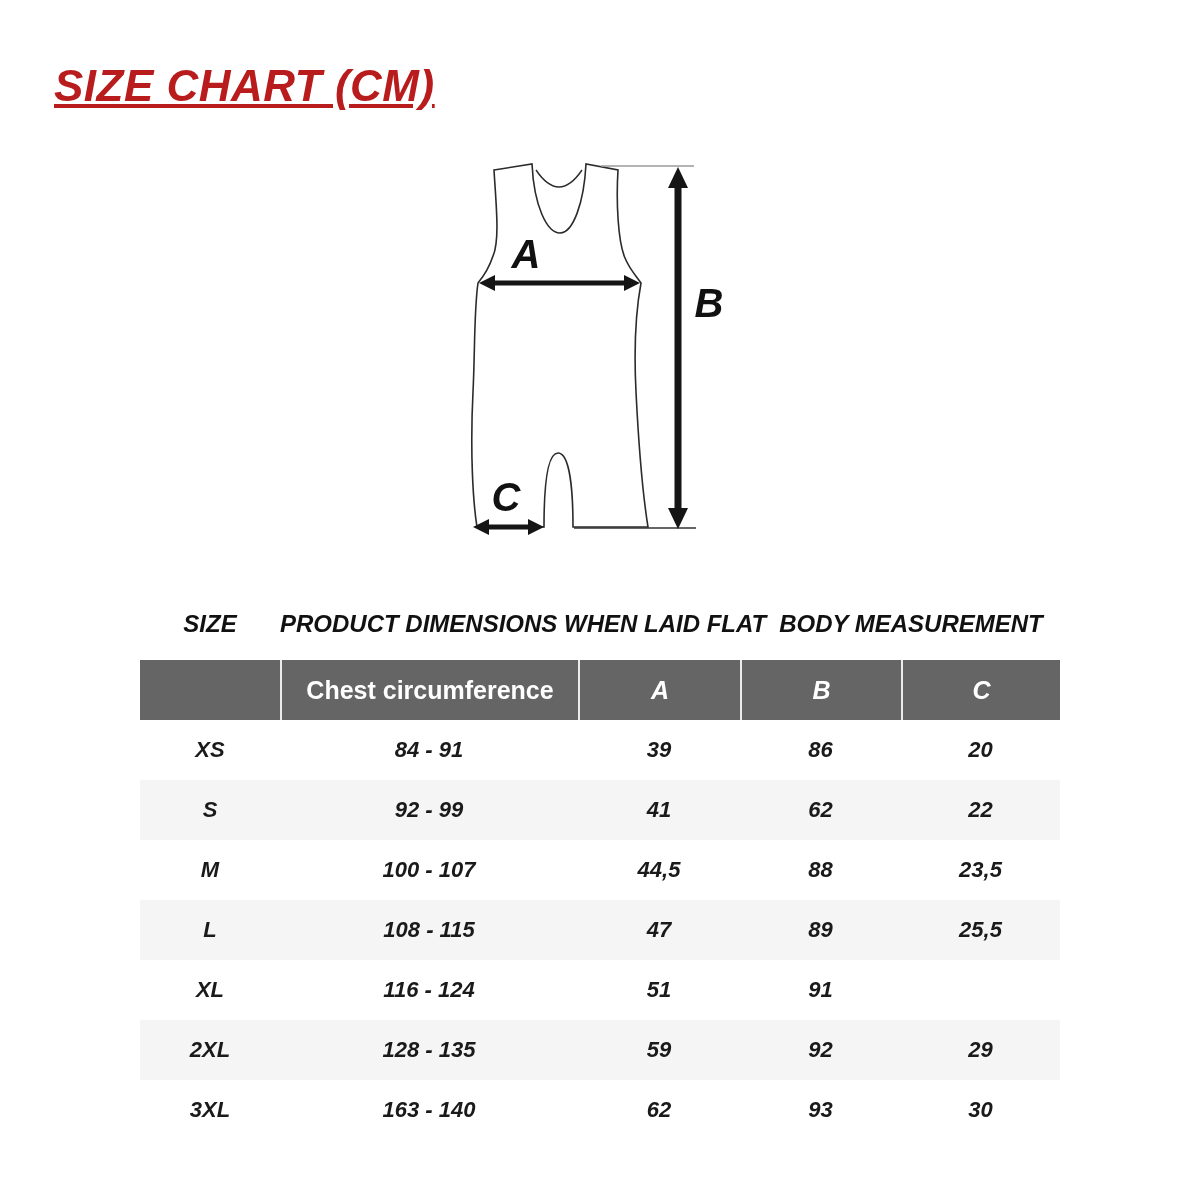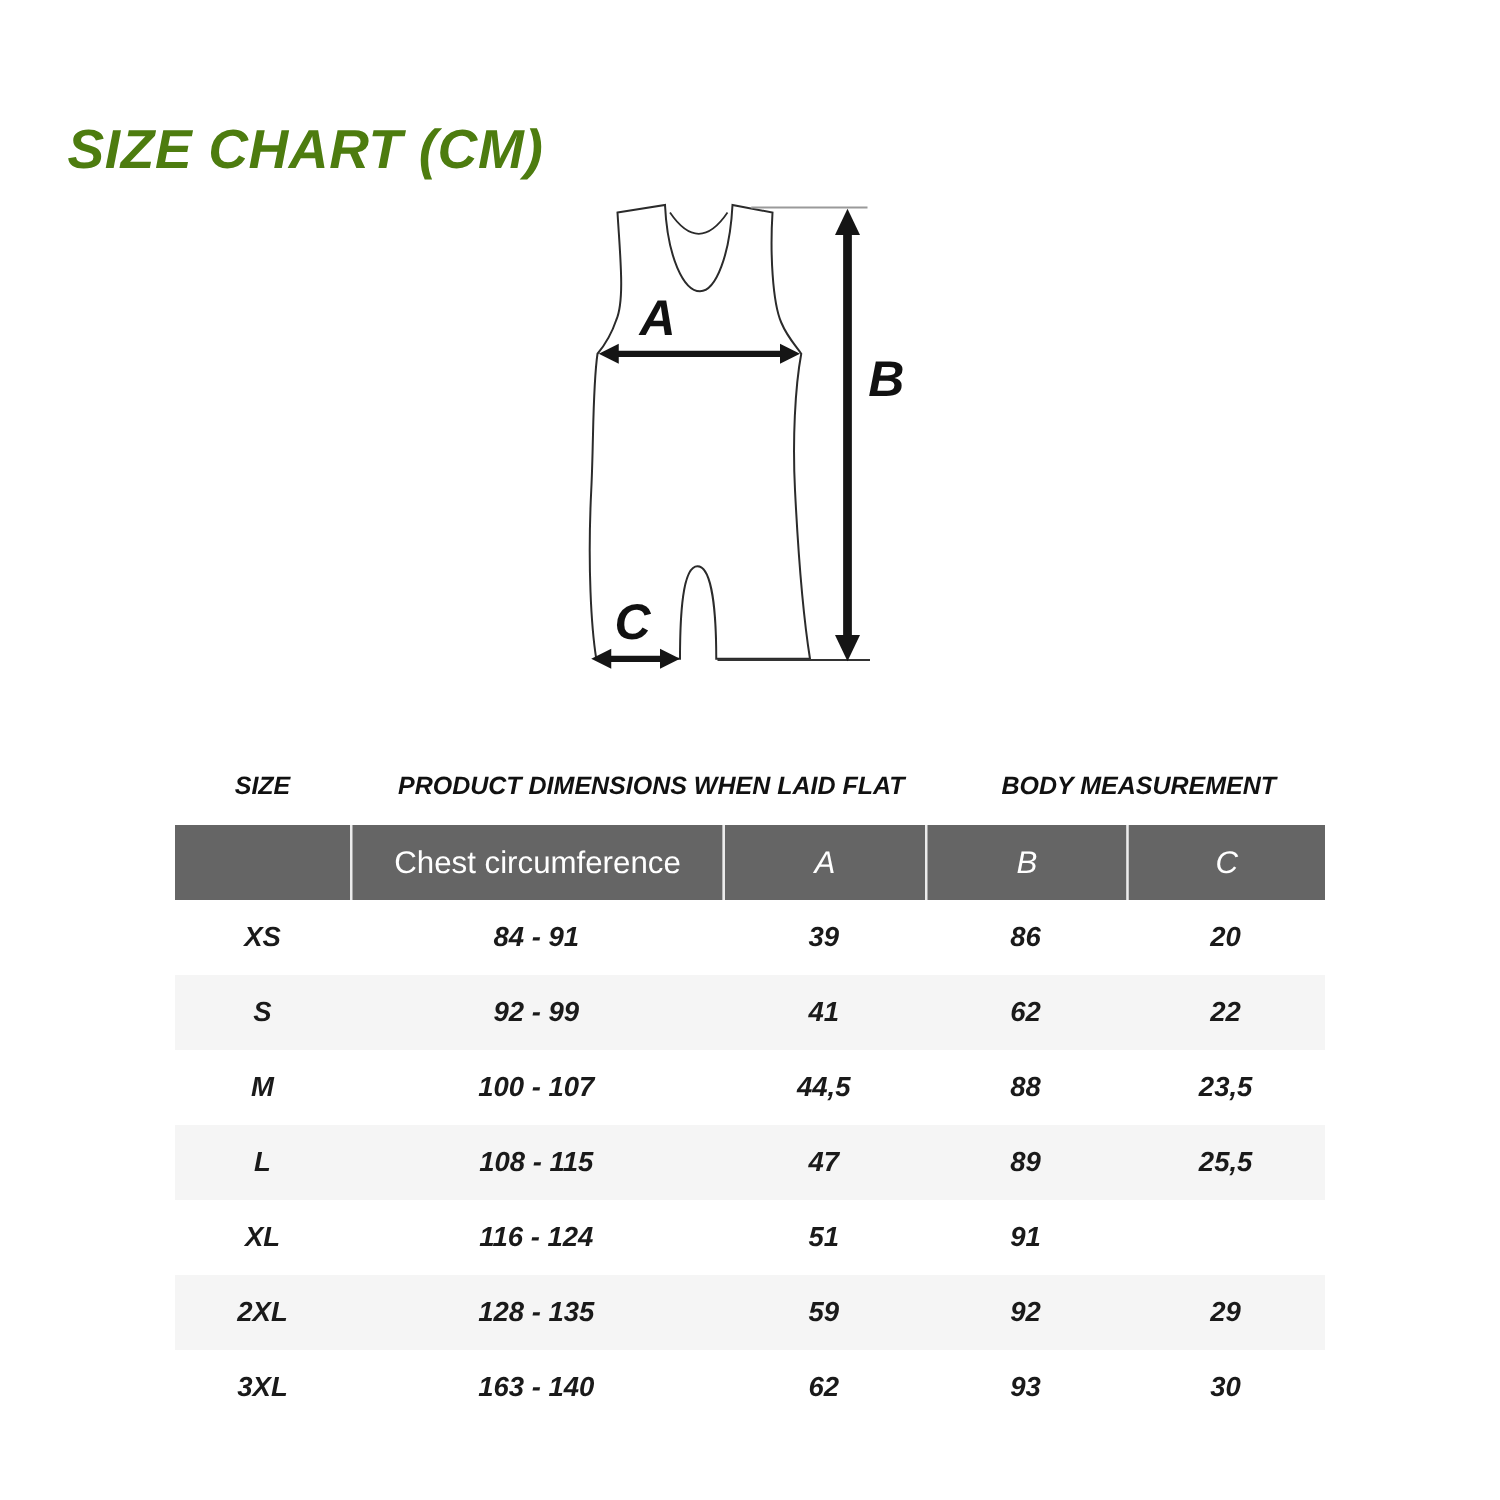--- a/index.html
+++ b/index.html
@@ -11,27 +11,28 @@
     width: 1200px;
     height: 1200px;
     position: relative;
     font-family: "Liberation Sans", sans-serif;
     color: #1a1a1a;
     overflow: hidden;
   }
   .page-title {
     position: absolute;
     left: 54px;
-    top: 66px;
+    top: 32px;
     font-size: 44px;
     font-weight: bold;
     font-style: italic;
-    color: #4d7c0f;
+    color: #b91c1c;
     letter-spacing: 0.5px;
     white-space: nowrap;
+    text-decoration: underline;
   }
   .diagram-svg {
     position: absolute;
     left: 430px;
     top: 140px;
   }
   .diagram-svg .garment {
     fill: none;
     stroke: #2b2b2b;
     stroke-width: 1.6;
@@ -61,43 +62,43 @@
   }
   .size-table {
     position: absolute;
     left: 140px;
     top: 610px;
     width: 920px;
   }
   .group-headers {
     display: flex;
     height: 38px;
-    align-items: center;
-    font-size: 20px;
+    align-items: flex-start;
+    font-size: 24px;
     font-weight: bold;
     font-style: italic;
     color: #111111;
   }
   .gh { text-align: center; white-space: nowrap; }
   .gh.g1 { width: 140px; }
   .gh.g2 { width: 298px; }
   .gh.g3 { width: 482px; }
   .header-row {
     display: flex;
     height: 60px;
     margin-top: 12px;
   }
   .hcell {
     background: #656565;
     color: #ffffff;
     display: flex;
     align-items: center;
     justify-content: center;
     font-size: 25px;
-    font-weight: normal;
+    font-weight: bold;
     box-sizing: border-box;
     white-space: nowrap;
   }
   .hcell + .hcell { border-left: 2px solid #ececec; }
   .hcell.it { font-style: italic; }
   .c1 { flex: 0 0 140px; width: 140px; }
   .c2 { flex: 0 0 298px; width: 298px; }
   .c3 { flex: 0 0 162px; width: 162px; }
   .c4 { flex: 0 0 161px; width: 161px; }
   .c5 { flex: 0 0 159px; width: 159px; }

